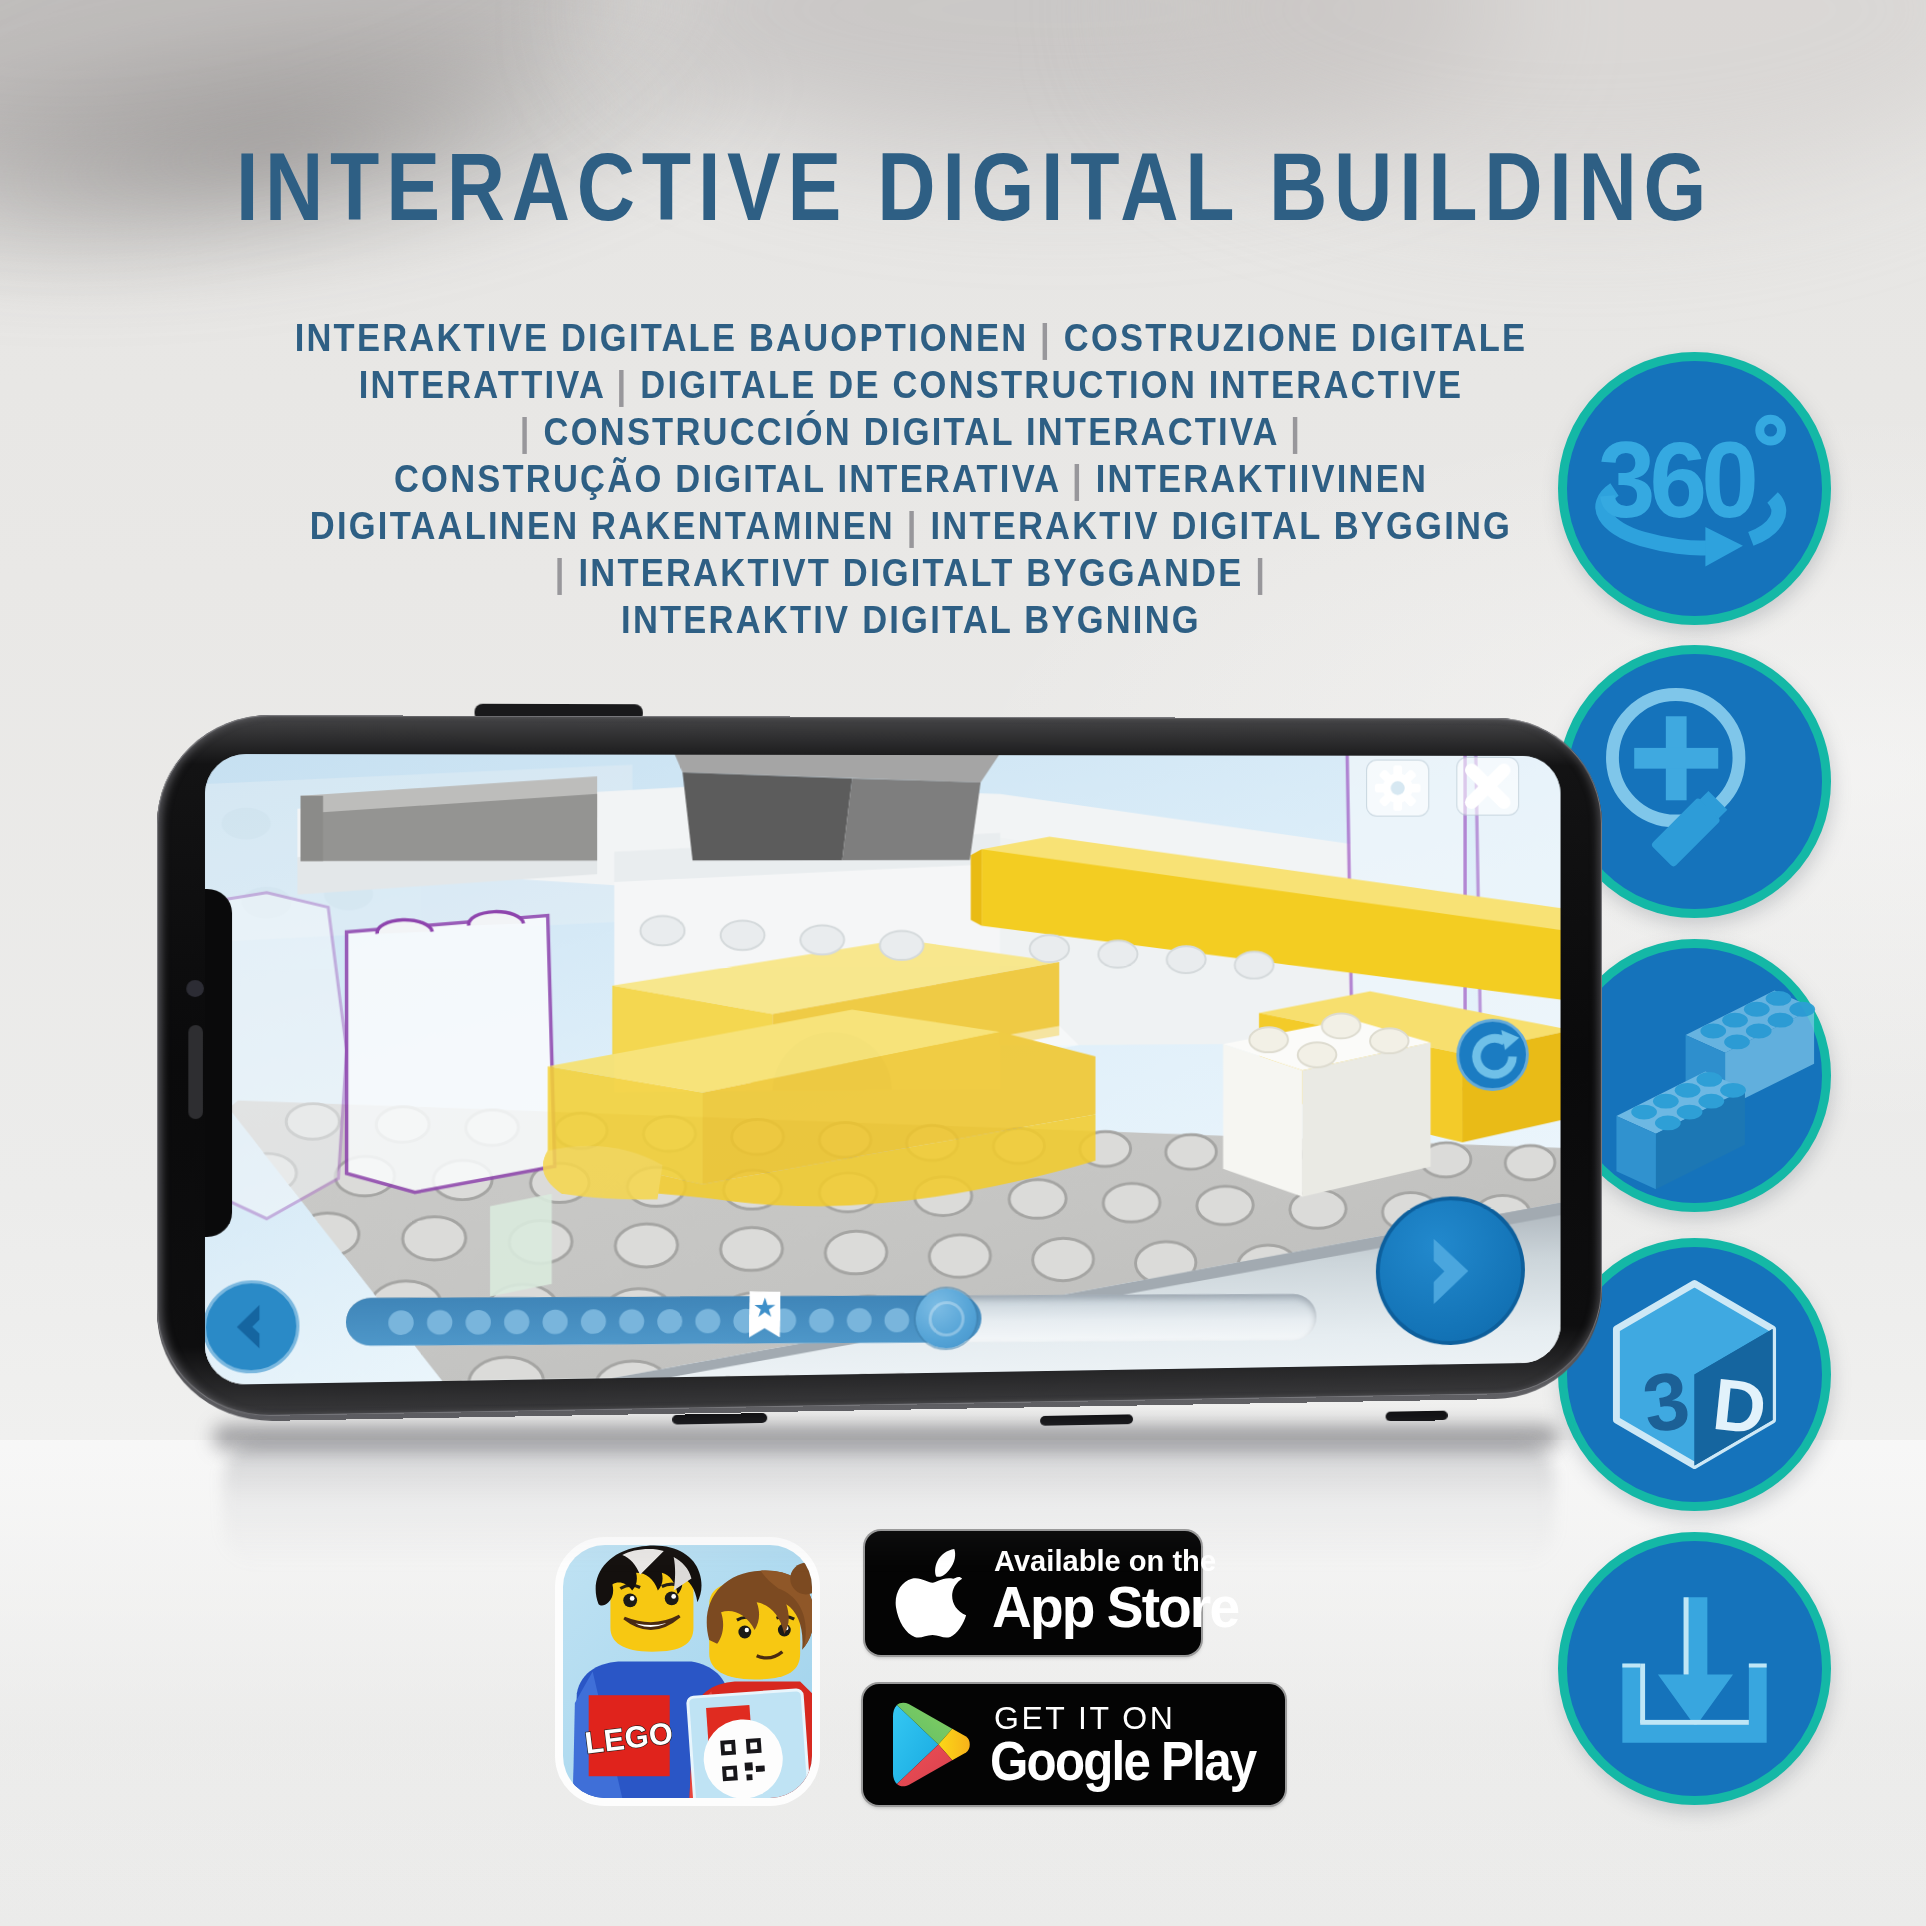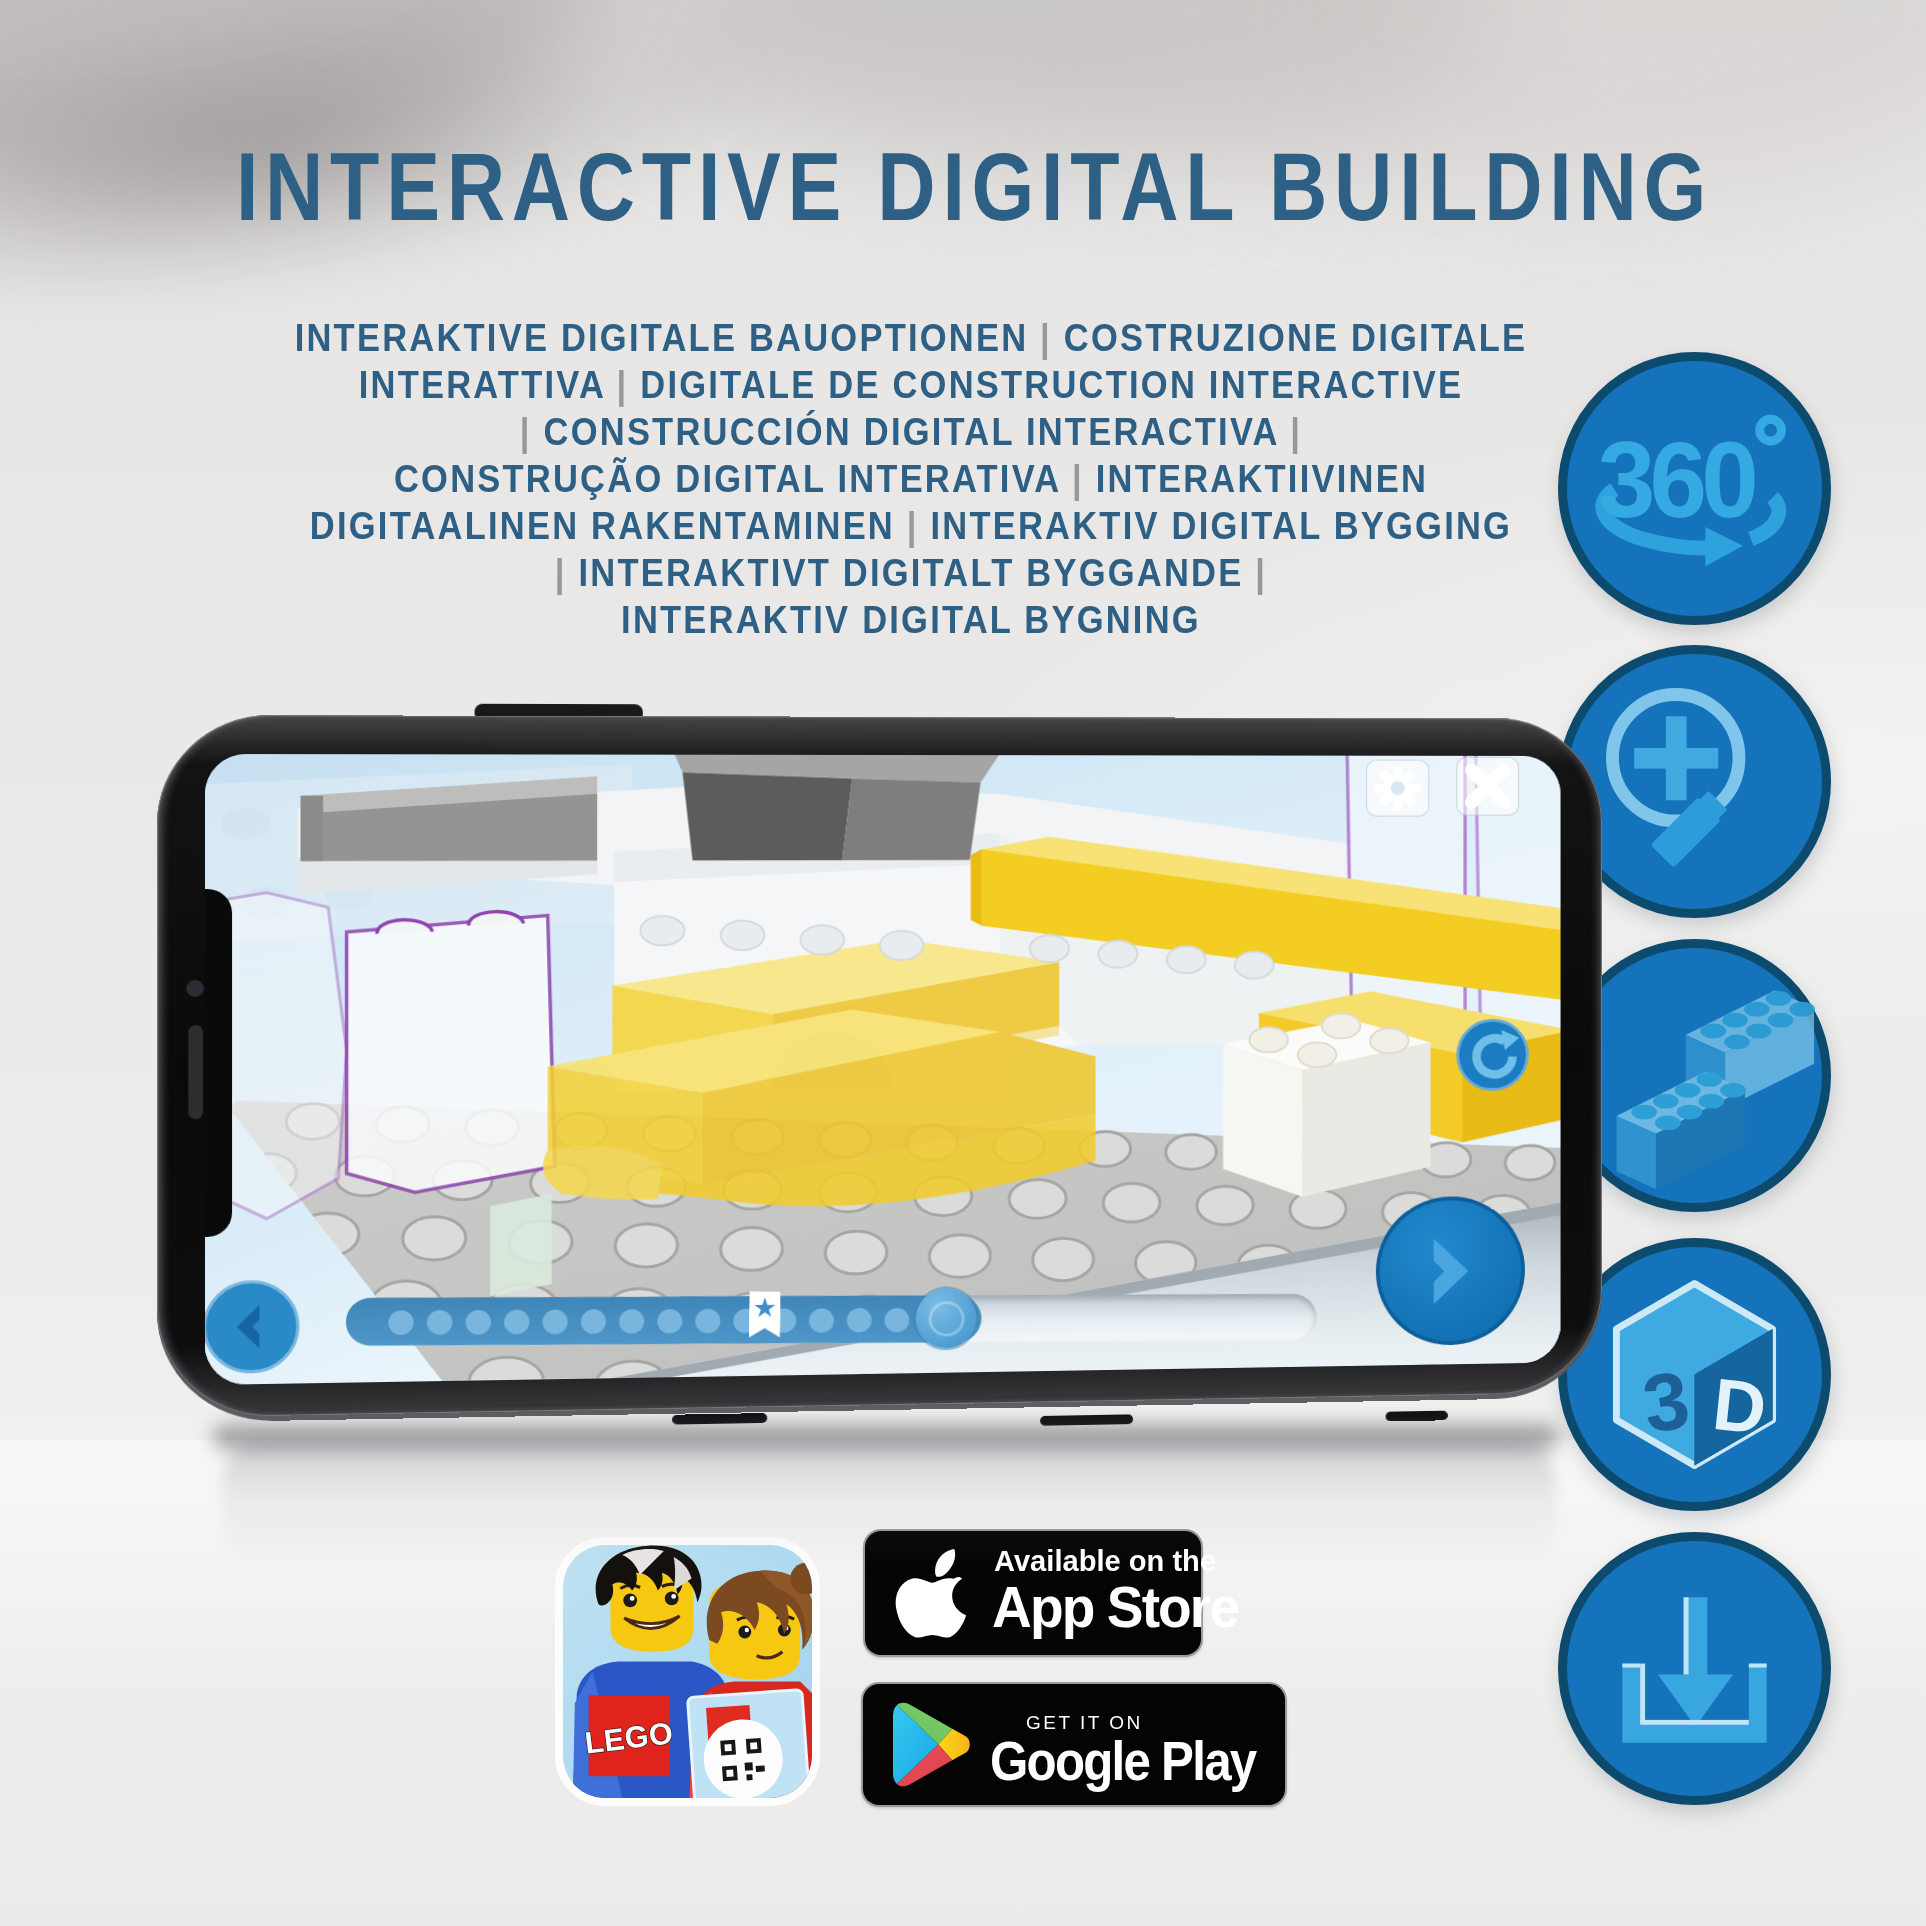--- a/index.html
+++ b/index.html
@@ -41,21 +41,21 @@
   <div><span class="p">|</span> CONSTRUCCIÓN DIGITAL INTERACTIVA <span class="p">|</span></div>
   <div>CONSTRUÇÃO DIGITAL INTERATIVA <span class="p">|</span> INTERAKTIIVINEN</div>
   <div>DIGITAALINEN RAKENTAMINEN <span class="p">|</span> INTERAKTIV DIGITAL BYGGING</div>
   <div><span class="p">|</span> INTERAKTIVT DIGITALT BYGGANDE <span class="p">|</span></div>
   <div>INTERAKTIV DIGITAL BYGNING</div>
 </div>
 <style>.p{color:#98979b;font-weight:bold;}</style>
 
 <style>
  .circ{position:absolute;left:1558px;width:273px;height:273px;border-radius:50%;
-   background:#1573bb;border:9px solid #0c4a6e;box-sizing:border-box;
+   background:#1573bb;border:9px solid #14b8a6;box-sizing:border-box;
    box-shadow:2px 8px 18px rgba(90,100,110,0.25);}
 </style>
 
 <div class="circ" style="top:352px;">
 <svg width="255" height="255" viewBox="0 0 258 258">
   <g fill="none" stroke="#2ea2dd" stroke-width="15">
     <path d="M48,130 C24,146 38,168 76,180 C100,187 126,190 142,189"></path>
     <path d="M186,180 C212,170 222,152 208,138"></path>
   </g>
   <polygon points="140,168 140,208 178,187" fill="#2ea2dd"></polygon>
@@ -574,21 +574,21 @@
       <linearGradient id="pg4" x1="0" y1="1" x2="1" y2="0">
           <stop offset="0" stop-color="#5fbf68"></stop>
           <stop offset="1" stop-color="#85ce60"></stop>
         </linearGradient>
     </defs>
     <path d="M6,4 L48,44 L6,84 C3,81 2,77 2,72 L2,16 C2,11 3,7 6,4 Z" fill="url(#pg1)"></path>
     <path d="M6,4 C9,1 14,1 18,3 L62,28 L48,44 Z" fill="url(#pg4)"></path>
     <path d="M48,44 L62,28 L76,36 C81,39 81,49 76,52 L62,60 Z" fill="url(#pg2)"></path>
     <path d="M6,84 C9,87 14,87 18,85 L62,60 L48,44 Z" fill="url(#pg3)"></path>
   </svg>
-  <div class="abs" style="left:131px;top:28px;white-space:nowrap;font-size:19px;letter-spacing:2.5px;margin-left:32px;">GET IT ON</div>
+  <div class="abs" style="left:131px;top:16px;white-space:nowrap;font-size:32px;letter-spacing:2.5px;">GET IT ON</div>
   <div class="abs" style="left:127px;top:44px;white-space:nowrap;font-size:56px;font-weight:bold;letter-spacing:-2px;transform:scaleX(0.88);transform-origin:0 0;">Google Play</div>
 </div>
 
 <div class="abs" style="left:213px;top:1424px;width:1346px;height:26px;border-radius:13px;
    background:rgba(70,72,78,0.45);filter:blur(9px);"></div>
 
 <div class="abs" style="left:223px;top:1440px;width:1332px;height:129px;border-radius:40px;
    background:linear-gradient(180deg, rgba(110,112,118,0.28), rgba(150,152,158,0.10) 50%, rgba(180,182,188,0) 100%);
    filter:blur(7px);"></div>
 

